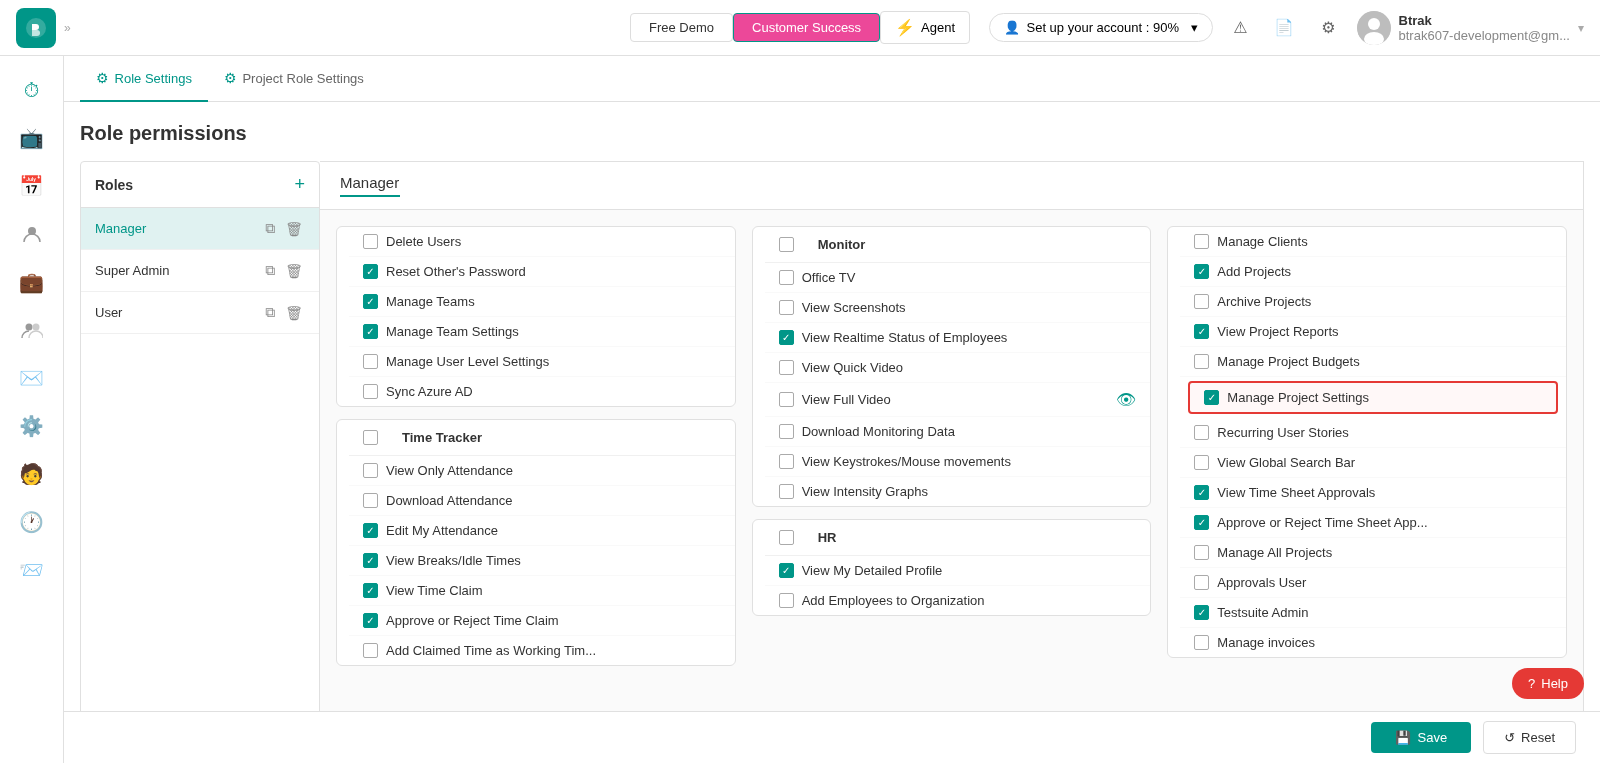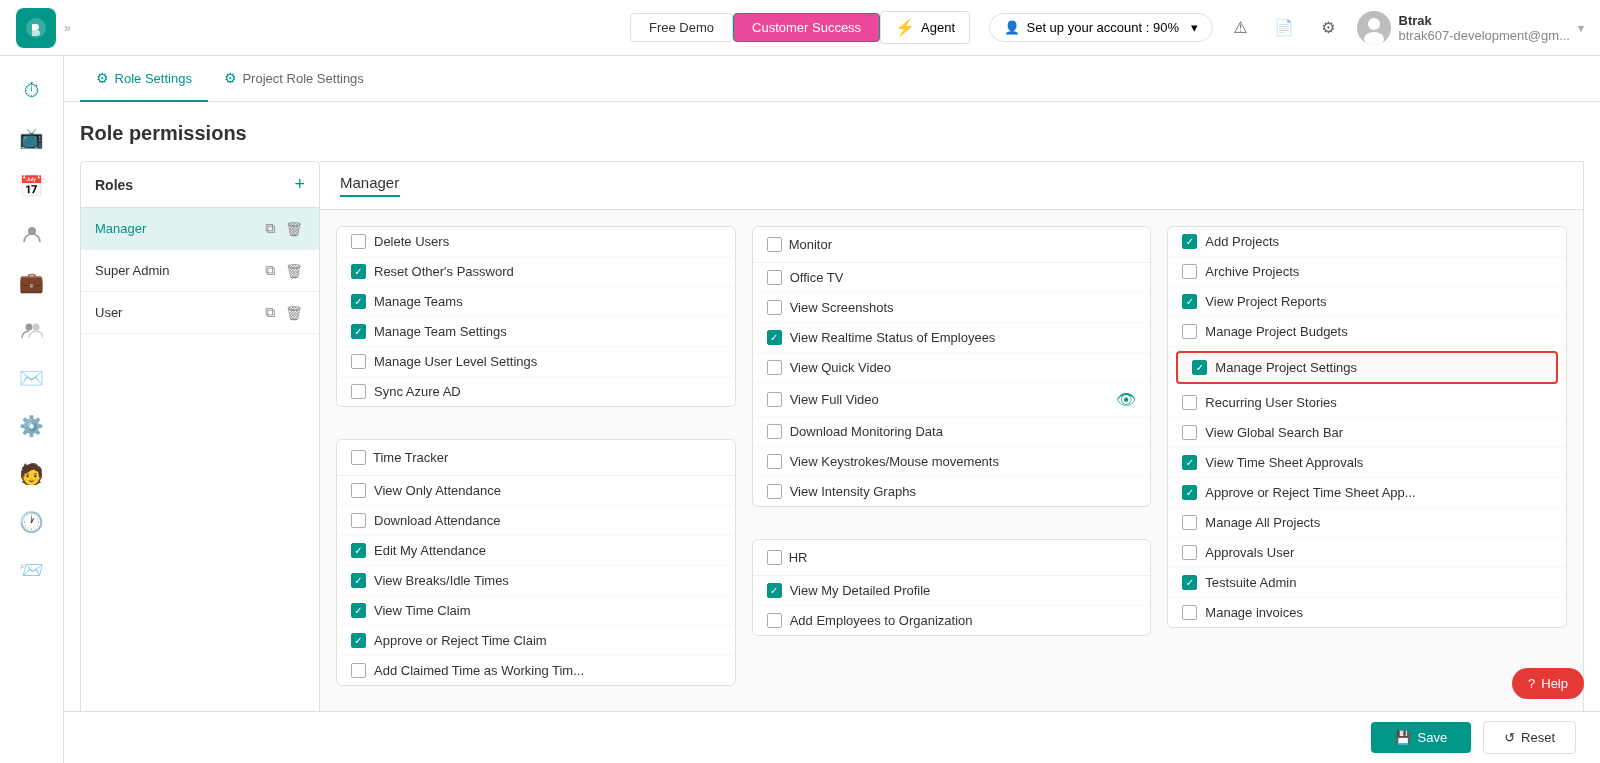--- a/index.html
+++ b/index.html
@@ -98,25 +98,25 @@
       padding: 12px 20px; font-size: 15px; font-weight: 500; background: #fff;
       border-bottom: 1px solid #e0e0e0; position: sticky; top: 0; z-index: 10;
     }
     .perm-tab-underline { width: 60px; height: 2px; background: #009688; margin-top: 4px; }
 
     
     .perm-columns { display: flex; gap: 0; padding: 16px; align-items: flex-start; }
     .perm-col { flex: 1; min-width: 0; }
     .perm-section {
       border: 1px solid #e0e0e0; border-radius: 6px; background: #fff;
-      margin-bottom: 32px; overflow: hidden;
+      margin-bottom: 12px; overflow: hidden; padding-left: 12px;
     }
     .perm-section-header {
-      display: flex; align-items: center; gap: 7px;
-      padding: 10px 14px; border-bottom: 1px solid #f0f0f0; font-weight: 400; font-size: 13px;
+      display: flex; align-items: center; gap: 24px;
+      padding: 10px 14px; border-bottom: 1px solid #f0f0f0; font-weight: 700; font-size: 13px;
     }
     .perm-item {
       display: flex; align-items: center; gap: 8px;
       padding: 7px 14px; border-bottom: 1px solid #f9f9f9; font-size: 13px;
     }
     .perm-item:last-child { border-bottom: none; }
     .perm-checkbox {
       width: 15px; height: 15px; border: 1.5px solid #aaa; border-radius: 2px;
       display: flex; align-items: center; justify-content: center; flex-shrink: 0;
       cursor: pointer;
@@ -410,20 +410,24 @@
               <div class="perm-item">
                 <div class="perm-checkbox"></div>
                 <span>Add Employees to Organization</span>
               </div>
             </div>
           </div>
 
           <div class="perm-col" style="padding-left:16px;">
             <div class="perm-section">
               <div class="perm-item">
+                <div class="perm-checkbox"></div>
+                <span>Manage Clients</span>
+              </div>
+              <div class="perm-item">
                 <div class="perm-checkbox checked">✓</div>
                 <span>Add Projects</span>
               </div>
               <div class="perm-item">
                 <div class="perm-checkbox"></div>
                 <span>Archive Projects</span>
               </div>
               <div class="perm-item">
                 <div class="perm-checkbox checked">✓</div>
                 <span>View Project Reports</span>

